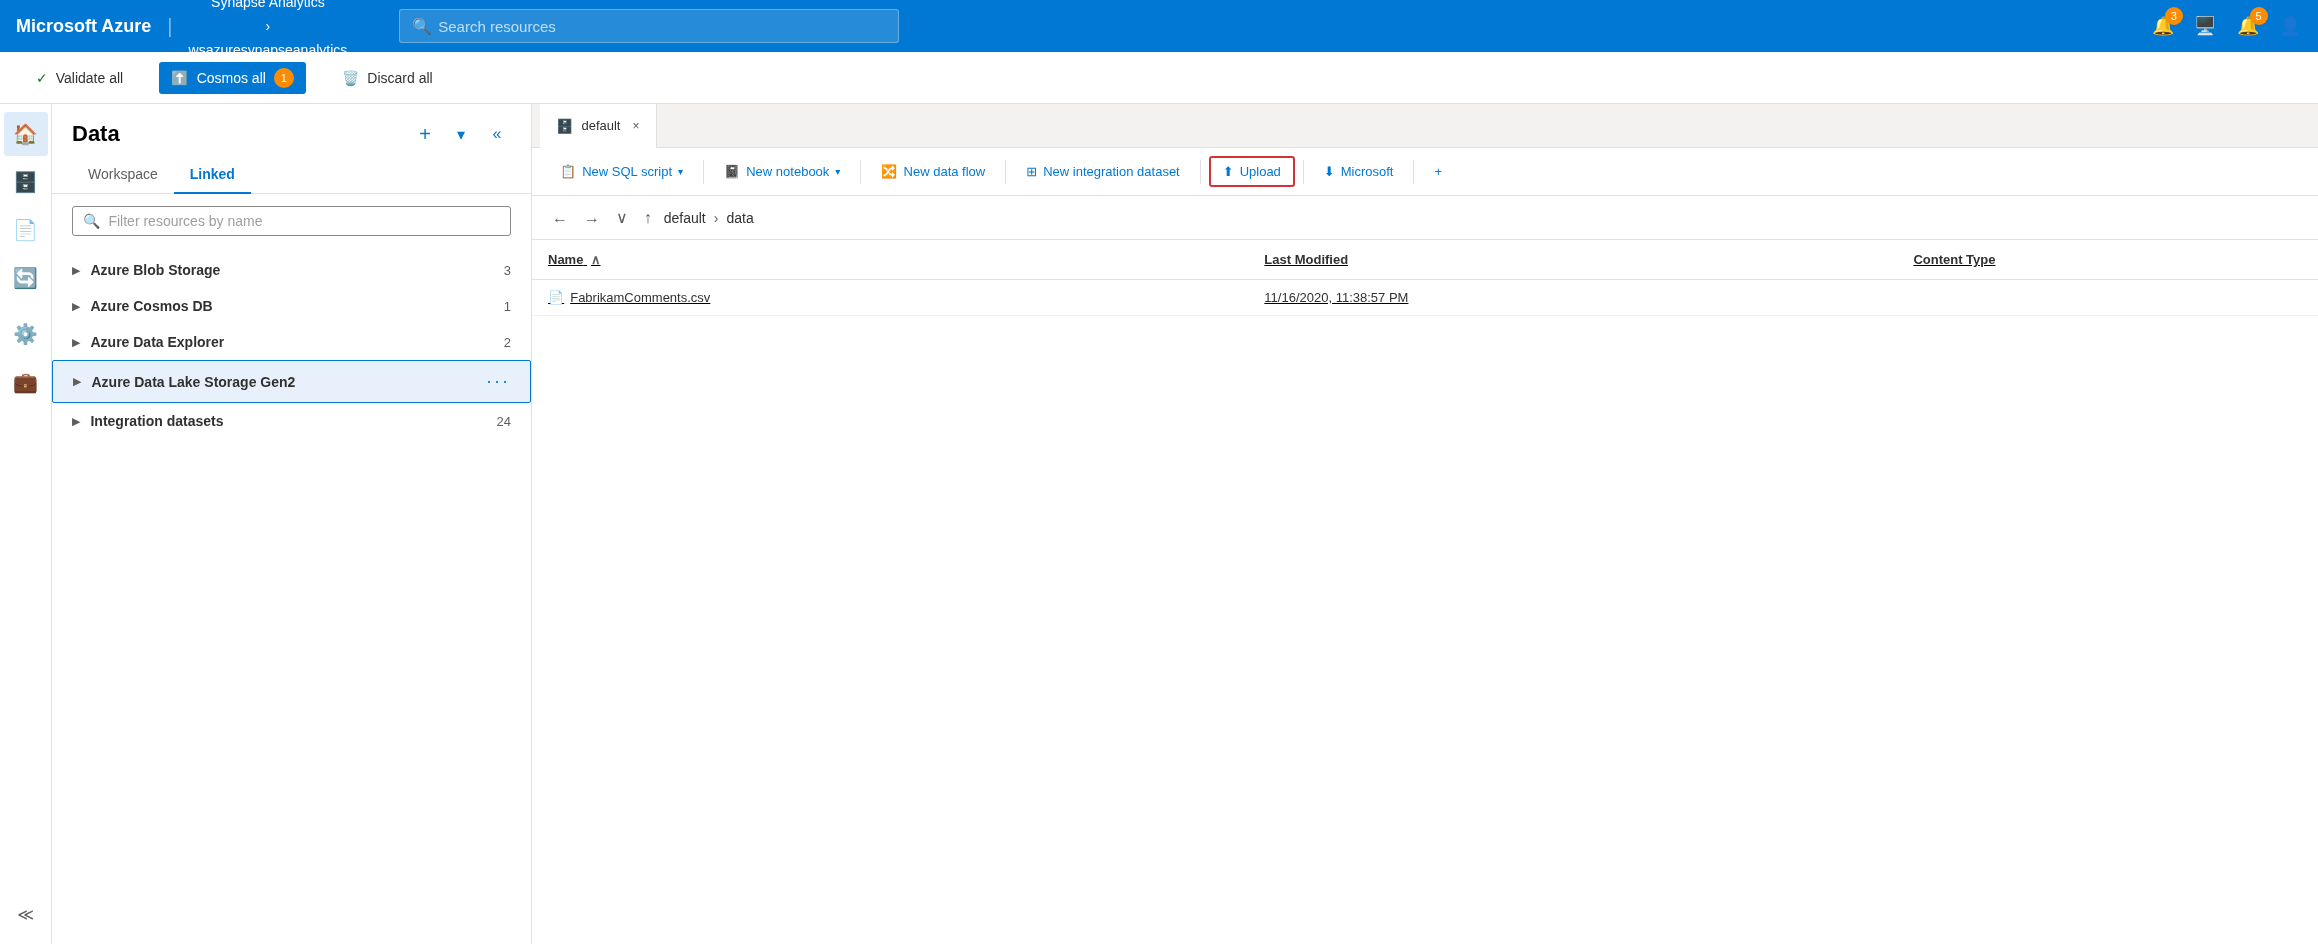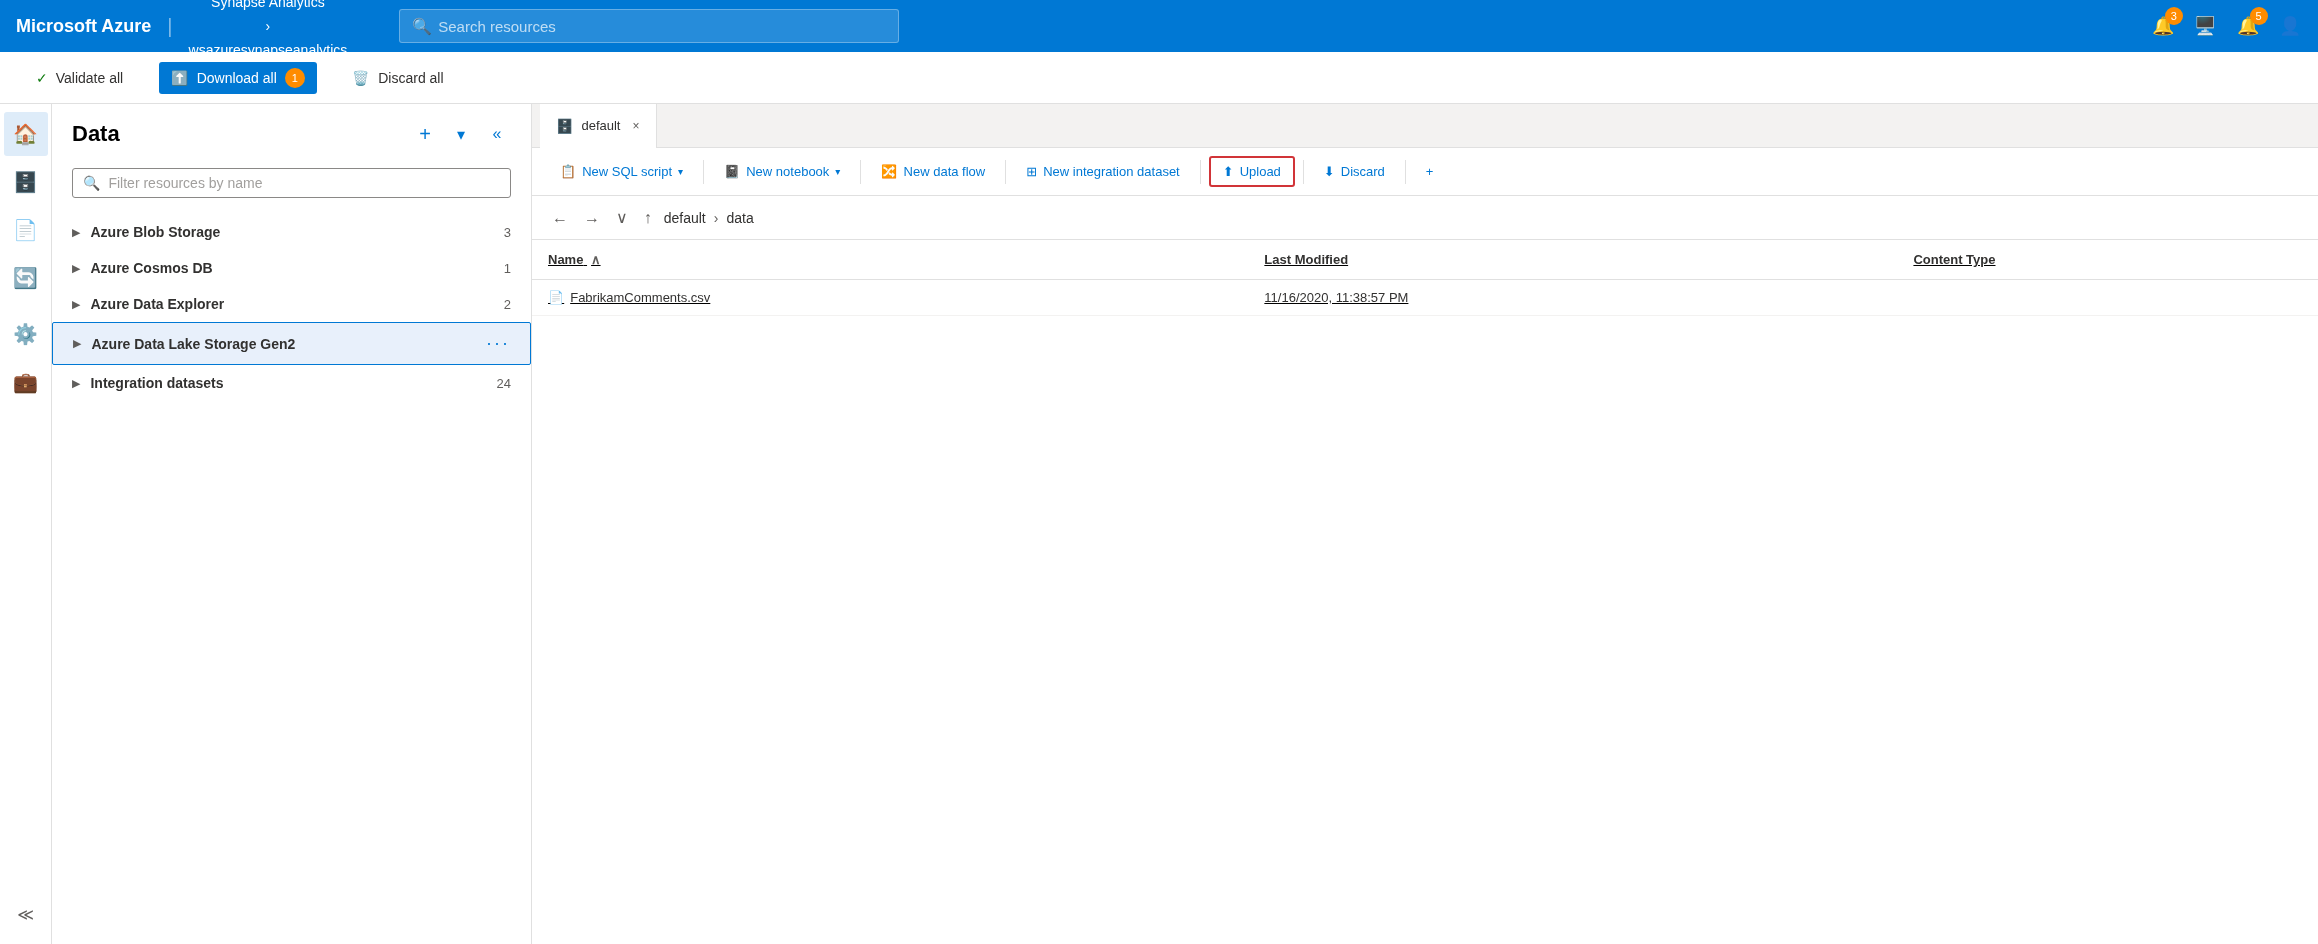--- a/index.html
+++ b/index.html
@@ -381,21 +381,21 @@
   </div>
 </div>
 
 <div class="actionbar">
   <div class="actionbar-btn">
     <span style="color:#107c10">✓</span>
     <span>Validate all</span>
   </div>
   <div class="actionbar-btn primary">
     <span>⬆️</span>
-    <span>Download all</span>
+    <span>Cosmos all</span>
     <span class="badge-inline">1</span>
   </div>
   <div class="actionbar-btn">
     <span style="color:#d13438">🗑️</span>
     <span>Discard all</span>
   </div>
 </div>
 
 <div class="main-layout">
 
@@ -412,20 +412,24 @@
   <div class="data-panel">
     <div class="data-panel-header">
       <span class="data-panel-title">Data</span>
       <div class="data-panel-actions">
         <div class="icon-btn" style="font-size:20px;color:#0078d4">+</div>
         <div class="icon-btn">▾</div>
         <div class="icon-btn">«</div>
       </div>
     </div>
 
+    <div class="data-tabs">
+      <div class="data-tab">Workspace</div>
+      <div class="data-tab active">Linked</div>
+    </div>
 
     <div class="filter-box">
       <div class="filter-input">
         <span class="filter-icon">🔍</span>
         <input type="text" placeholder="Filter resources by name" style="">
       </div>
     </div>
 
     <div class="resource-list">
       <div class="resource-item">
@@ -489,21 +493,21 @@
         <span>New integration dataset</span>
       </div>
       <div class="toolbar-divider"></div>
       <div class="toolbar-btn highlighted" style="border:2px solid #d13438;">
         <span style="color:#0078d4">⬆</span>
         <span style="color:#0078d4">Upload</span>
       </div>
       <div class="toolbar-divider"></div>
       <div class="toolbar-btn">
         <span>⬇</span>
-        <span>Discard</span>
+        <span>Microsoft</span>
       </div>
       <div class="toolbar-divider"></div>
       <div class="toolbar-btn">
         <span>+</span>
       </div>
     </div>
 
     <div class="breadcrumb-nav">
       <span class="nav-btn">←</span>
       <span class="nav-btn">→</span>

